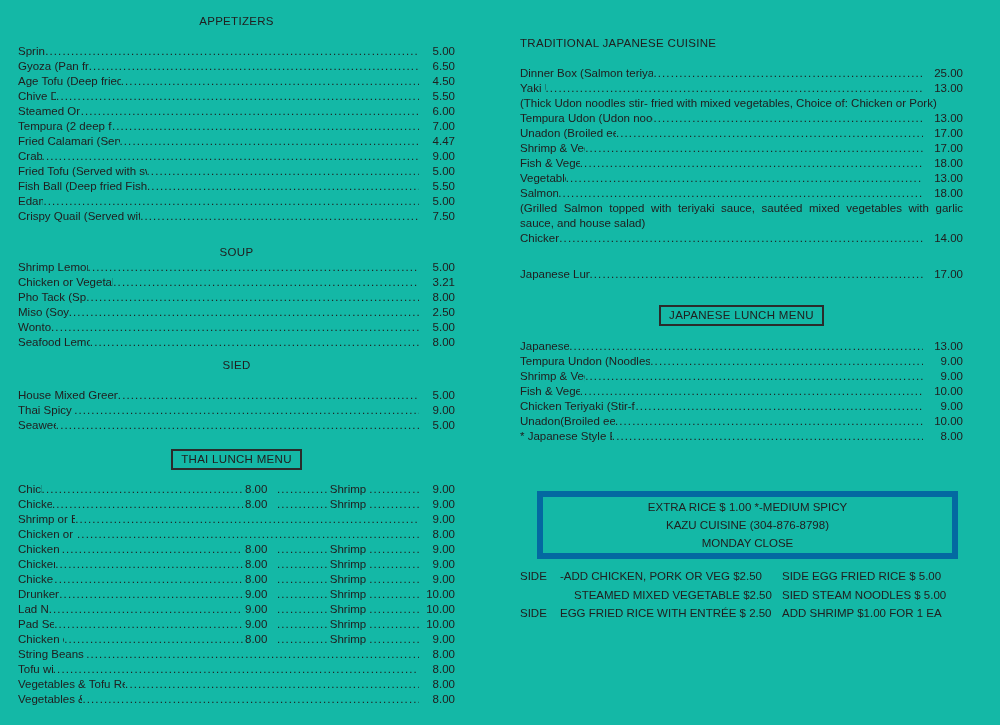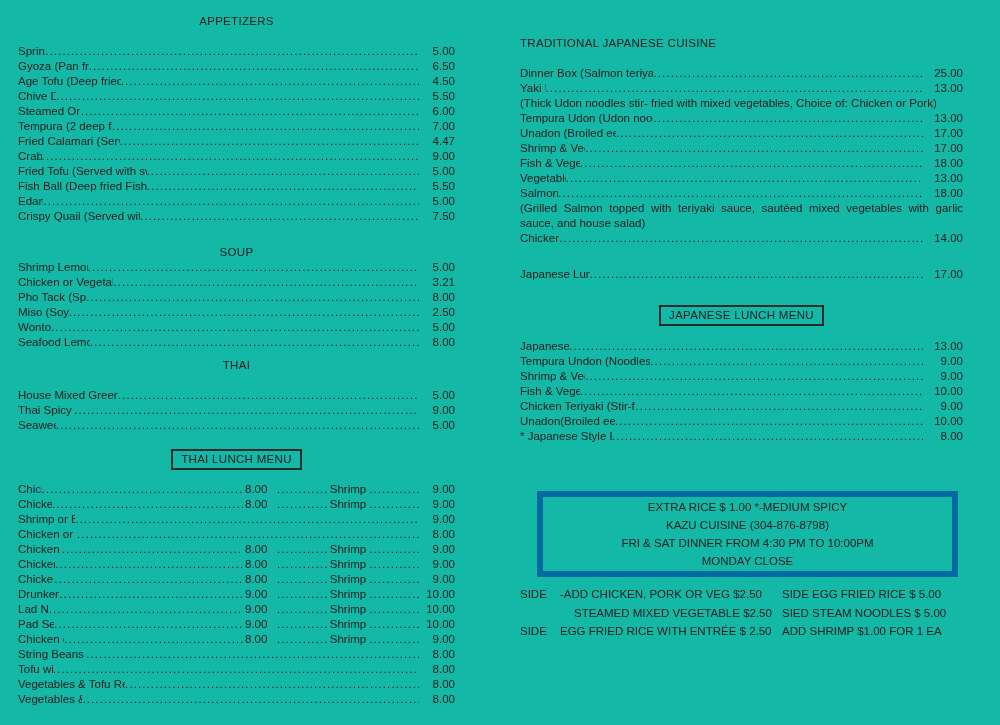--- a/index.html
+++ b/index.html
@@ -150,21 +150,21 @@
           <span class="leader" data-name="dot-leader"></span>
           <span class="price" data-name="item-price">5.00</span>
         </div>
         <div class="item-row" data-name="menu-item-row">
           <span class="item-name" data-name="item-name">Seafood Lemongrass or Coconut</span>
           <span class="leader" data-name="dot-leader"></span>
           <span class="price" data-name="item-price">8.00</span>
         </div>
       </div>
       <div class="menu-section" data-name="section-salad">
-        <div class="sec-heading center" data-name="section-heading-salad">THAI</div>
+        <div class="sec-heading center" data-name="section-heading-salad">SIED</div>
         <div class="item-row" data-name="menu-item-row">
           <span class="item-name" data-name="item-name">House Mixed Green Salad (with sesame dressing)</span>
           <span class="leader" data-name="dot-leader"></span>
           <span class="price" data-name="item-price">5.00</span>
         </div>
         <div class="item-row" data-name="menu-item-row">
           <span class="item-name" data-name="item-name">Thai Spicy Shrimp Salad</span>
           <span class="leader" data-name="dot-leader"></span>
           <span class="price" data-name="item-price">9.00</span>
         </div>
@@ -399,21 +399,20 @@
         </div>
         <div class="item-row" data-name="menu-item-row">
           <span class="item-name" data-name="item-name">* Japanese Style Egg Noodles Chicken soup</span>
           <span class="leader" data-name="dot-leader"></span>
           <span class="price" data-name="item-price">8.00</span>
         </div>
       </div>
       <div class="info-box" data-name="info-box">
         <div class="info-line" data-name="info-line">EXTRA RICE $ 1.00 *-MEDIUM SPICY</div>
         <div class="info-line" data-name="info-line">KAZU CUISINE (304-876-8798)</div>
-        <div class="info-line" data-name="info-line">FRI &amp; SAT DINNER FROM 4:30 PM TO 10:00PM</div>
         <div class="info-line" data-name="info-line">MONDAY CLOSE</div>
       </div>
       <div class="sides" data-name="sides-block">
         <div class="side-row" data-name="side-row">
           <span class="side-label" data-name="side-label">SIDE</span>
           <span class="side-left" data-name="side-left-text">-ADD CHICKEN, PORK OR VEG $2.50</span>
           <span class="side-right" data-name="side-right-text">SIDE EGG FRIED RICE $ 5.00</span>
         </div>
         <div class="side-row" data-name="side-row">
           <span class="side-label" data-name="side-label"></span>

